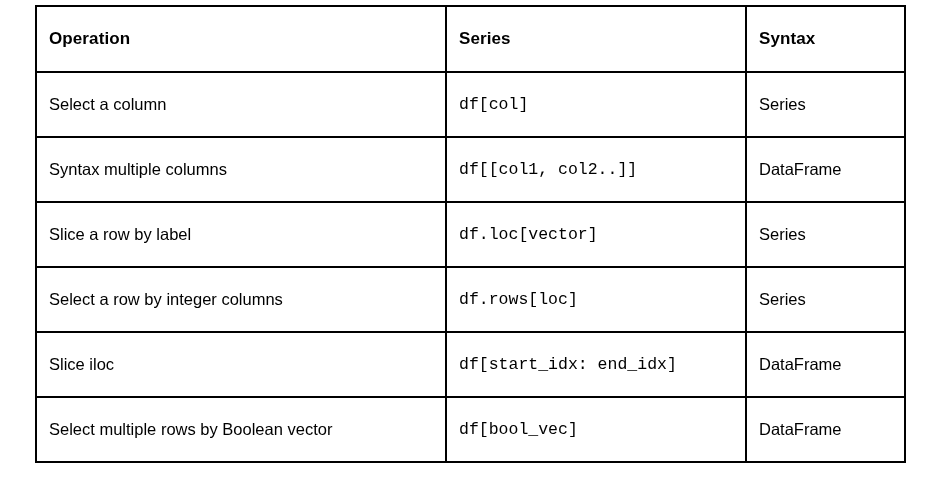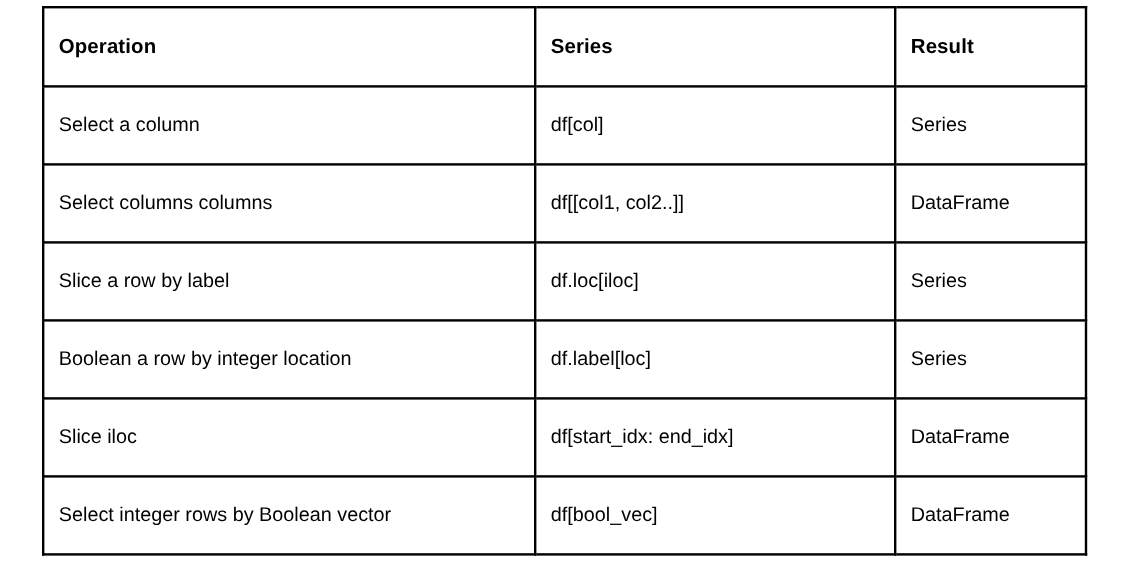--- a/index.html
+++ b/index.html
@@ -56,21 +56,21 @@
   }
 
   .ref-table tbody td {
     height: 63px;
     font-size: 16.5px;
     font-weight: normal;
   }
 
   
   .cell-syntax {
-    font-family: Liberation Sans, sans-serif;
+    font-family: Liberation Mono, monospace;
     font-size: 15.5px;
     white-space: nowrap;
   }
 
   .cell-operation {
     white-space: nowrap;
     margin-left: 40px;
   }
 
   .cell-result {
@@ -86,51 +86,51 @@
     <colgroup>
       <col class="col-operation">
       <col class="col-syntax">
       <col class="col-result">
     </colgroup>
 
     <thead>
       <tr>
         <th class="cell-header-operation">Operation</th>
         <th class="cell-header-syntax">Series</th>
-        <th class="cell-header-result">Result</th>
+        <th class="cell-header-result">Syntax</th>
       </tr>
     </thead>
 
     <tbody>
       <tr>
         <td class="cell-operation">Select a column</td>
         <td class="cell-syntax">df[col]</td>
         <td class="cell-result">Series</td>
       </tr>
       <tr>
-        <td class="cell-operation">Select columns columns</td>
+        <td class="cell-operation">Syntax multiple columns</td>
         <td class="cell-syntax">df[[col1, col2..]]</td>
         <td class="cell-result">DataFrame</td>
       </tr>
       <tr>
         <td class="cell-operation">Slice a row by label</td>
-        <td class="cell-syntax">df.loc[iloc]</td>
+        <td class="cell-syntax">df.loc[vector]</td>
         <td class="cell-result">Series</td>
       </tr>
       <tr>
-        <td class="cell-operation">Boolean a row by integer location</td>
-        <td class="cell-syntax">df.label[loc]</td>
+        <td class="cell-operation">Select a row by integer columns</td>
+        <td class="cell-syntax">df.rows[loc]</td>
         <td class="cell-result">Series</td>
       </tr>
       <tr>
         <td class="cell-operation">Slice iloc</td>
         <td class="cell-syntax">df[start_idx: end_idx]</td>
         <td class="cell-result">DataFrame</td>
       </tr>
       <tr>
-        <td class="cell-operation">Select integer rows by Boolean vector</td>
+        <td class="cell-operation">Select multiple rows by Boolean vector</td>
         <td class="cell-syntax">df[bool_vec]</td>
         <td class="cell-result">DataFrame</td>
       </tr>
     </tbody>
   </table>
 
 </div>
 
 </body></html>

